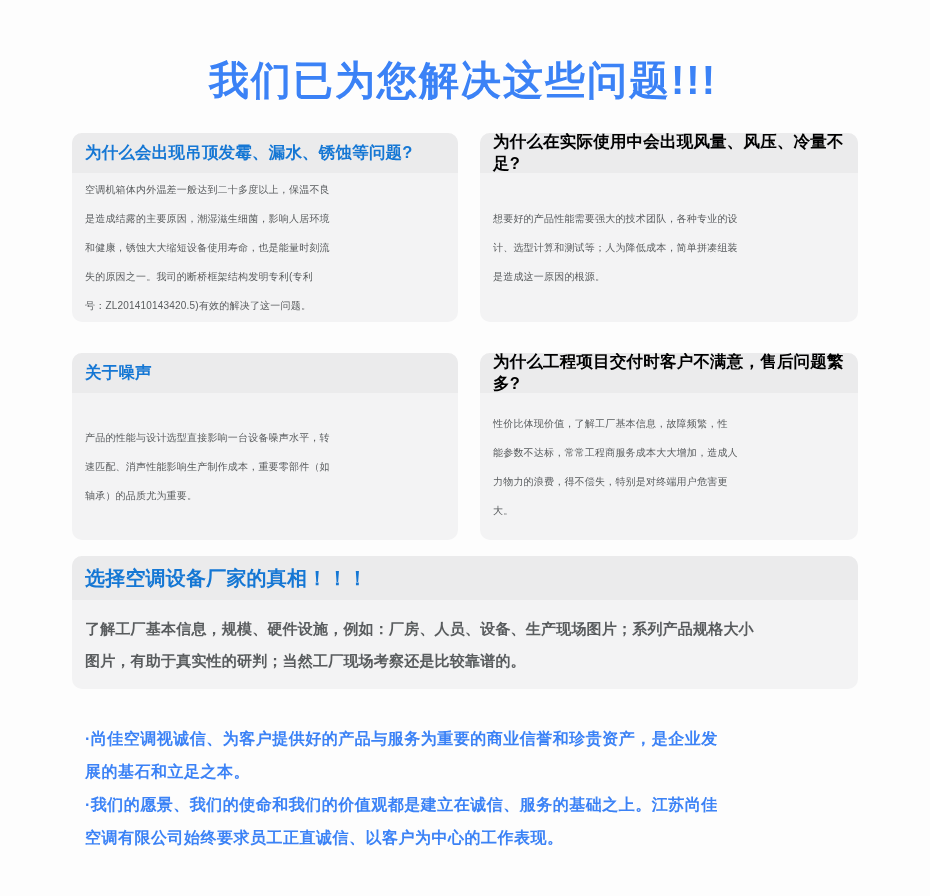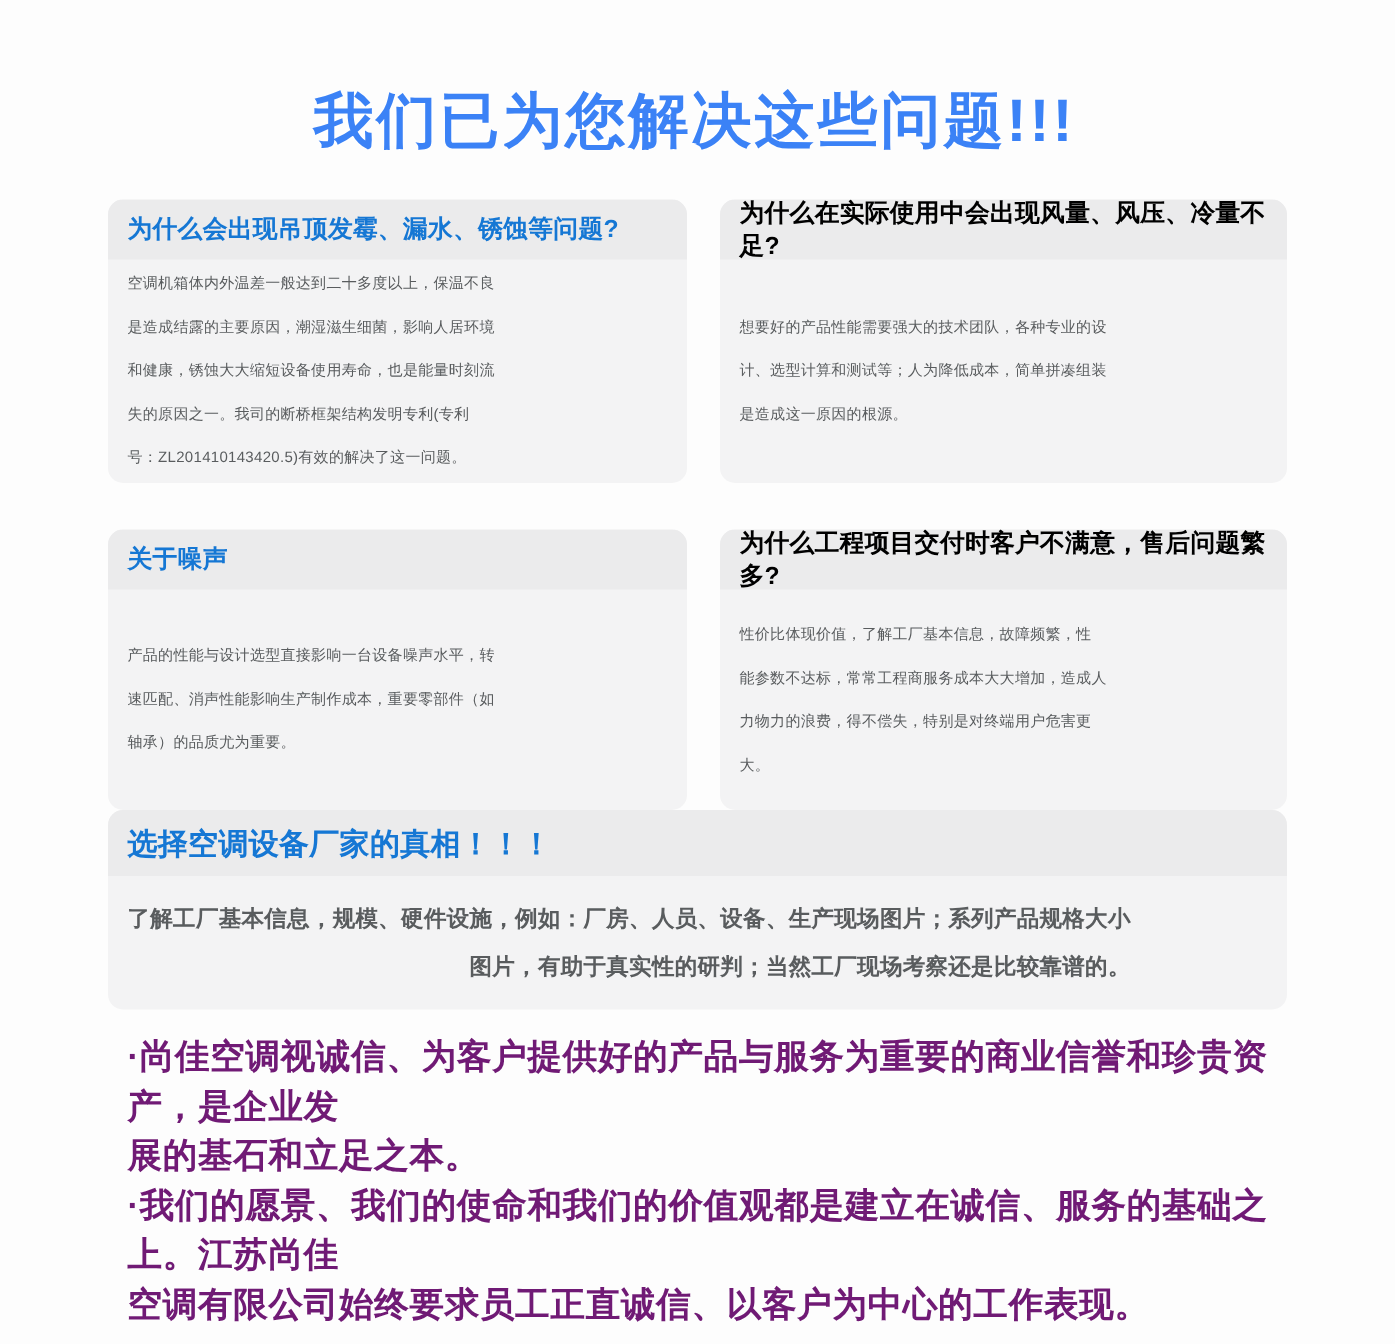--- a/index.html
+++ b/index.html
@@ -47,28 +47,28 @@
   .card1 { left:72px;  top:133px; width:386px; height:189px; }
   .card2 { left:480px; top:133px; width:378px; height:189px; }
   
   .card3 { left:72px;  top:353px; width:386px; height:187px; }
   .card4 { left:480px; top:353px; width:378px; height:187px; }
   .card1 .card-header, .card2 .card-header,
   .card3 .card-header, .card4 .card-header { height:40px; }
   .card1 .card-body, .card2 .card-body { height:149px; }
   .card3 .card-body, .card4 .card-body { height:147px; }
   
-  .card5 { left:72px; top:540px; width:786px; height:133px;text-align:right; }
+  .card5 { left:72px; top:556px; width:786px; height:133px; }
   .card5 .card-header { height:44px; font-size:20px; }
   .card5 .card-body   { height:89px; font-size:15px; line-height:32px;font-weight:bold; }
   
   .footer-notes {
-    position:absolute; left:72px; top:688px; width:800px;
-    color:#701a75;
-    font-size:23px; font-weight:bold;
+    position:absolute; left:72px; top:722px; width:800px;
+    color:#3b82f6;
+    font-size:16px; font-weight:bold;
     line-height:33px;
     letter-spacing:0.5px;
   }
   .footer-notes p {
     margin:0; padding-left:13px;
     white-space:pre-line;
   }
 </style>
 </head>
 <body>

